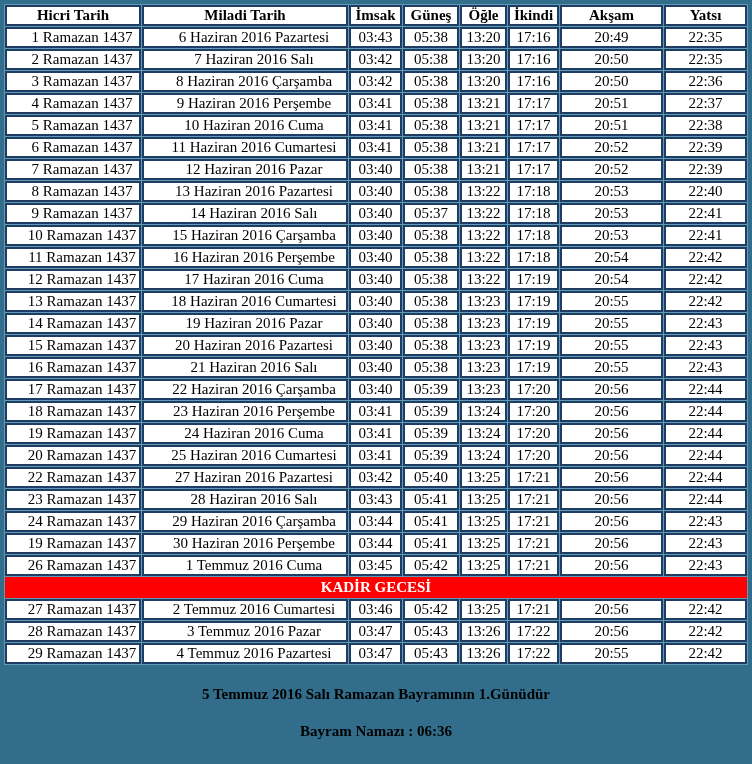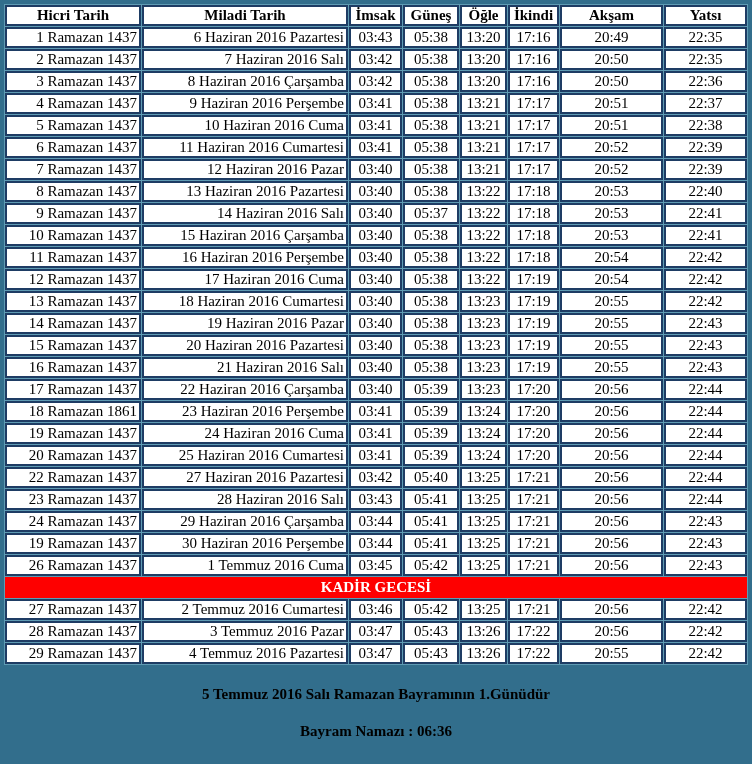--- a/index.html
+++ b/index.html
@@ -32,21 +32,21 @@
     padding: 0 2px;
     white-space: nowrap;
     overflow: hidden;
     color: #000000;
     line-height: 17px;
   }
   th {
     font-weight: bold;
     text-align: center;
   }
-  td.left { text-align: right; padding-left: 20px; }
+  td.left { text-align: center; padding-left: 20px; }
   td.time { text-align: center; }
   tr.kadir td {
     background: #fe0000;
     border-color: #fe0000;
     color: #ffffff;
     font-weight: bold;
     text-align: center;
     font-size: 15px;
   }
   .footer {
@@ -258,21 +258,21 @@
           <td class="left">17 Ramazan 1437</td>
           <td class="left">22 Haziran 2016 Çarşamba</td>
           <td class="time">03:40</td>
           <td class="time">05:39</td>
           <td class="time">13:23</td>
           <td class="time">17:20</td>
           <td class="time">20:56</td>
           <td class="time">22:44</td>
         </tr>
         <tr>
-          <td class="left">18 Ramazan 1861</td>
+          <td class="left">18 Ramazan 1437</td>
           <td class="left">23 Haziran 2016 Perşembe</td>
           <td class="time">03:41</td>
           <td class="time">05:39</td>
           <td class="time">13:24</td>
           <td class="time">17:20</td>
           <td class="time">20:56</td>
           <td class="time">22:44</td>
         </tr>
         <tr>
           <td class="left">19 Ramazan 1437</td>

